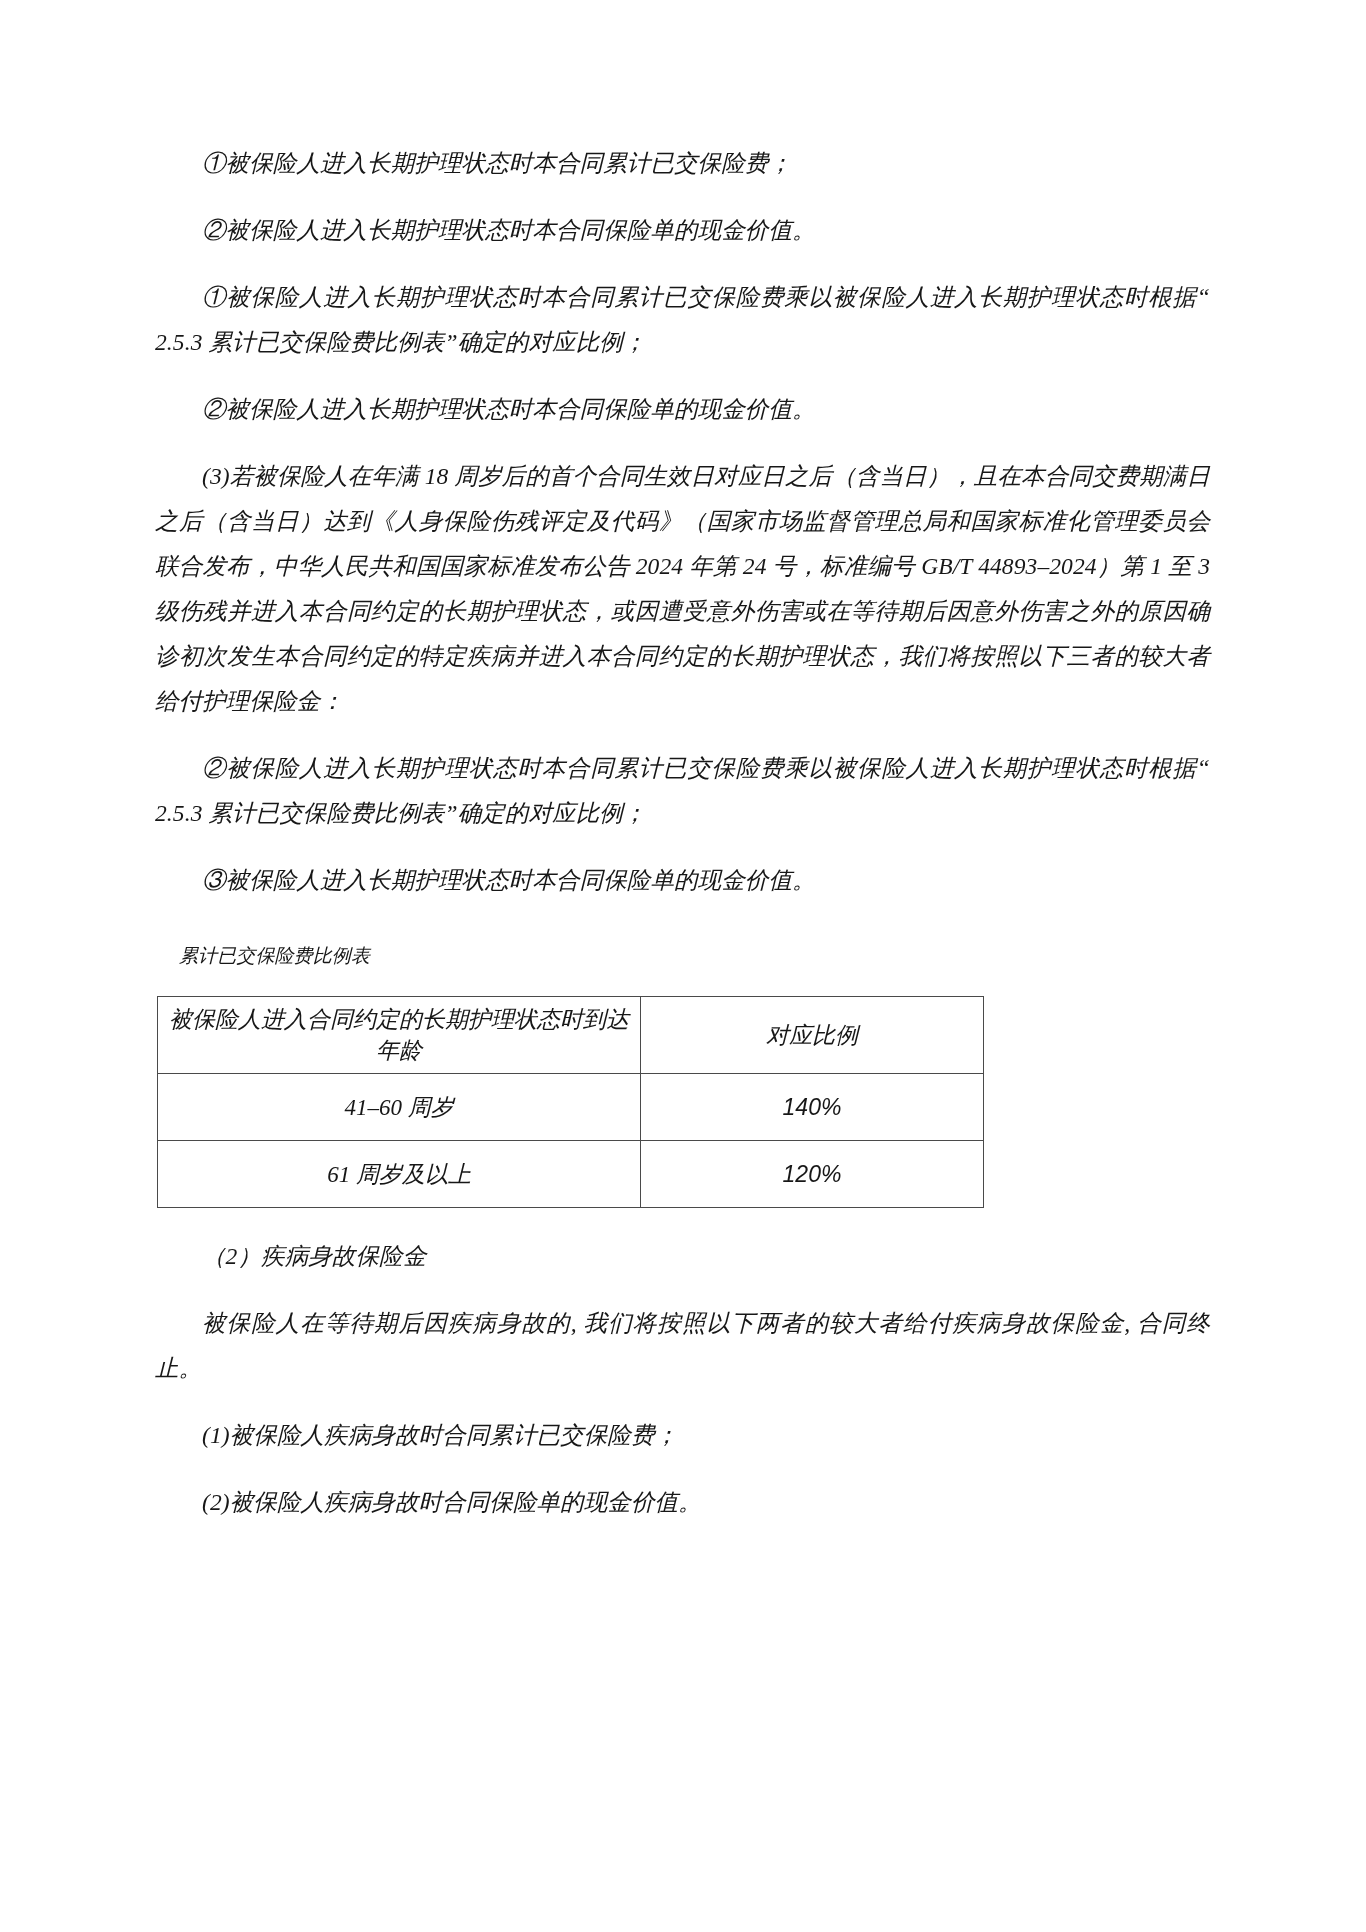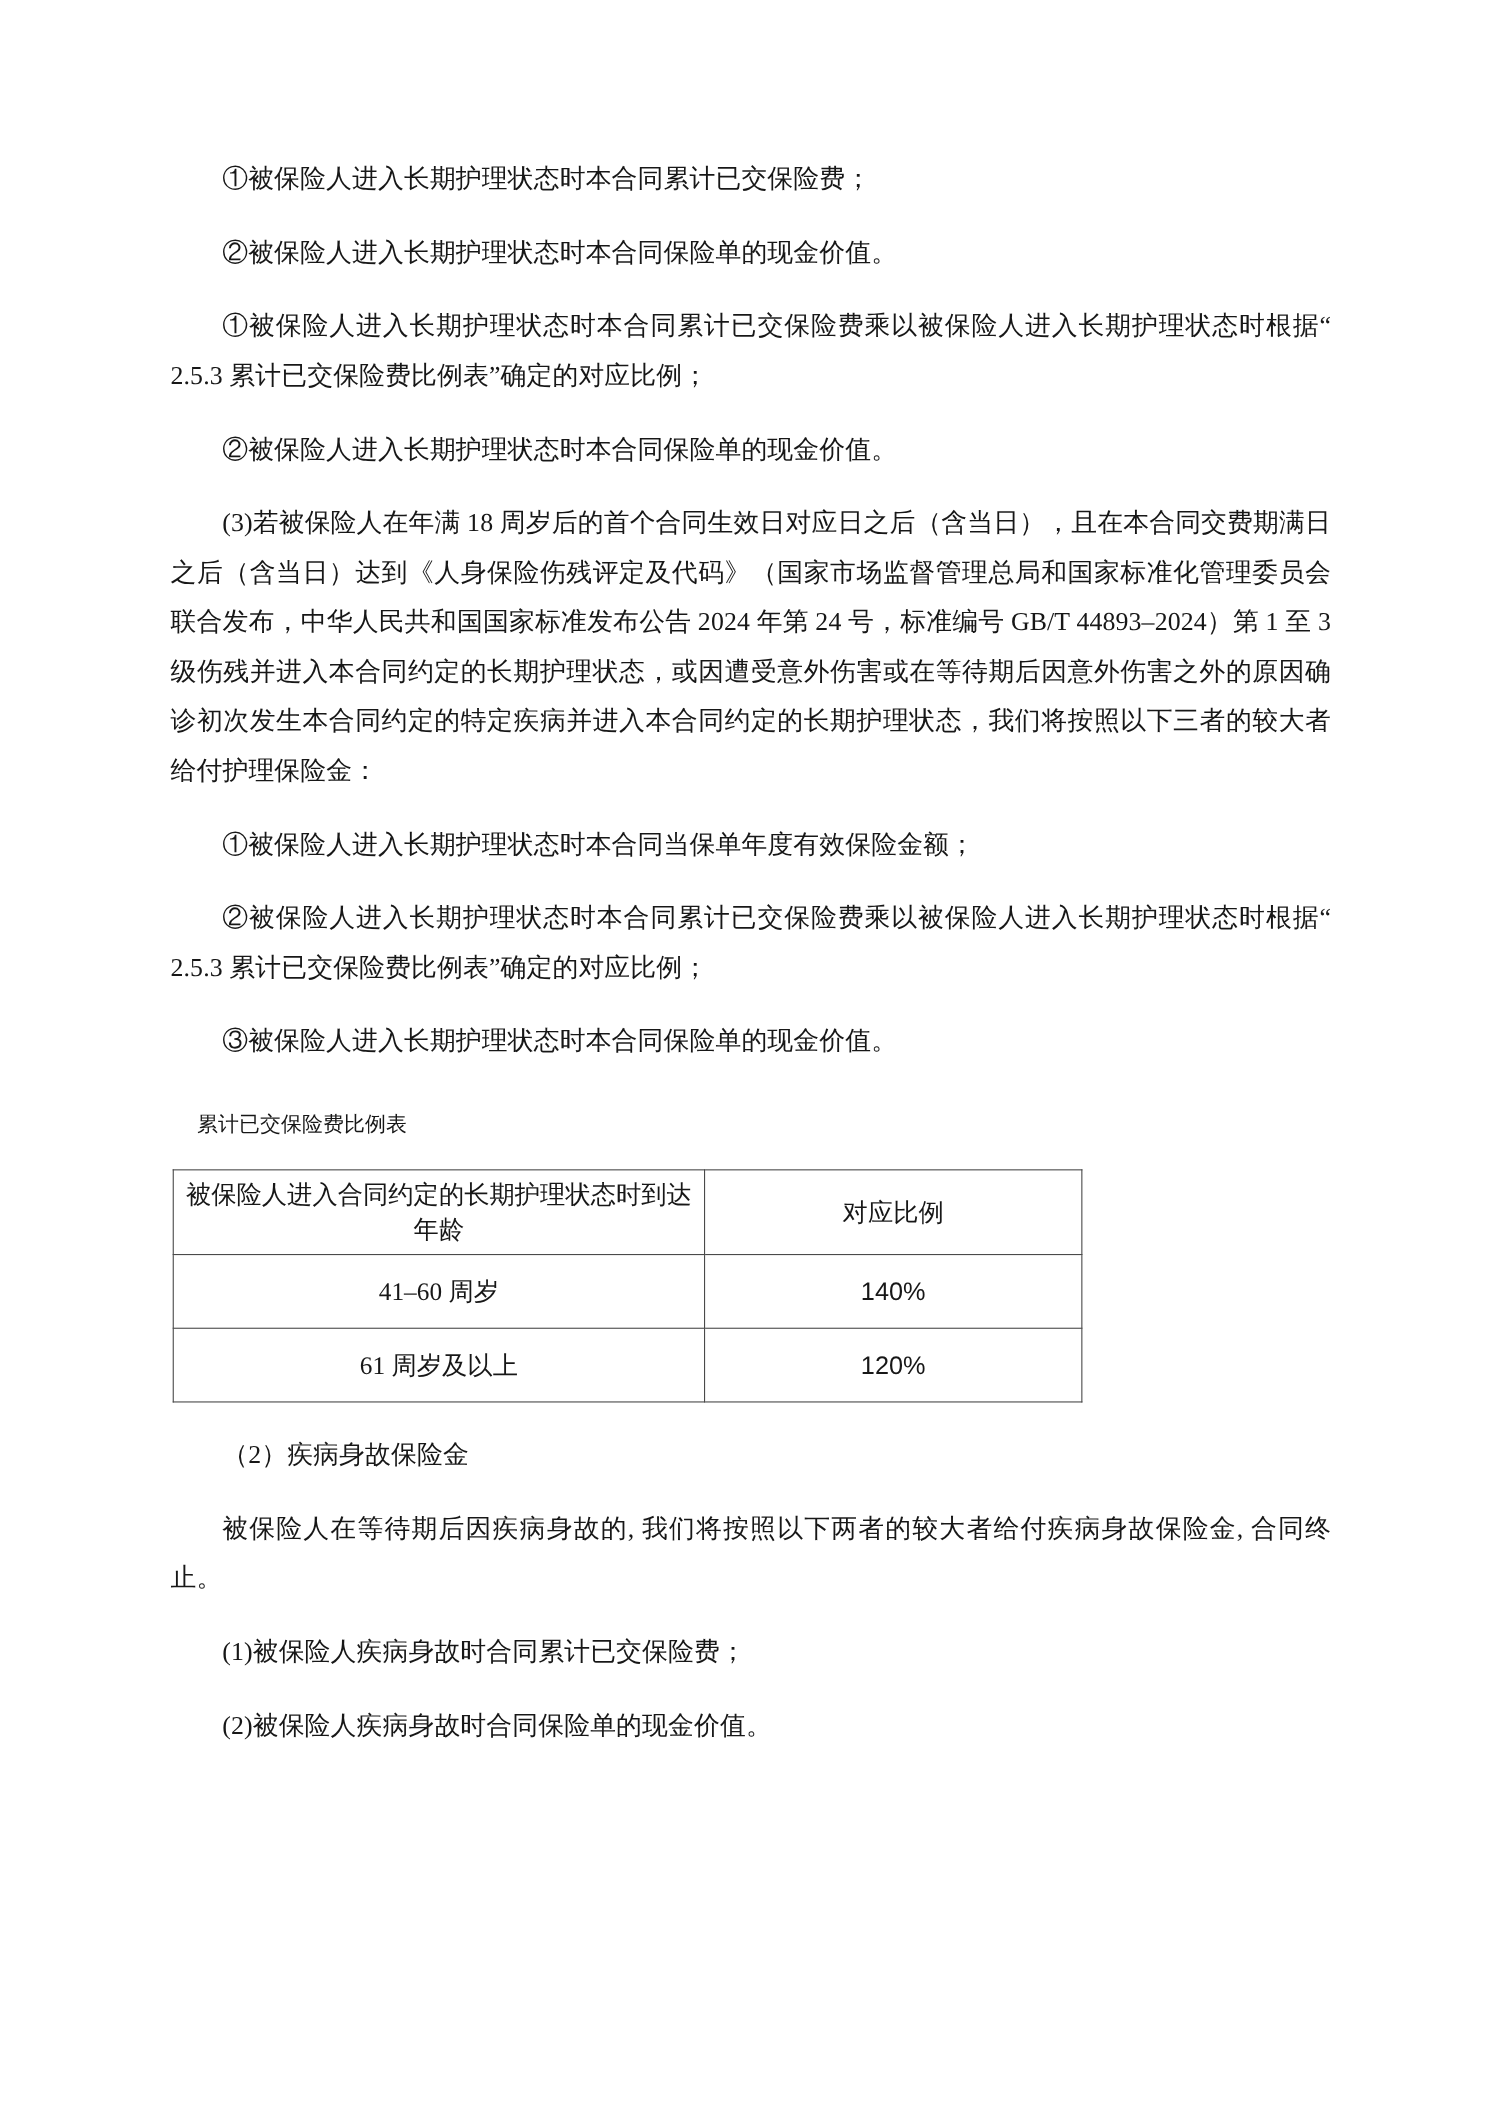--- a/index.html
+++ b/index.html
@@ -14,20 +14,21 @@
     color: #1a1a1a;
     -webkit-font-smoothing: antialiased;
   }
   .page {
     position: relative;
     width: 1366px;
     height: 1932px;
     box-sizing: border-box;
     padding: 130px 150px 0 155px;
     background: #ffffff;
+    font-style: italic;
   }
   .content {
     width: 1055px;
   }
 
   
   p {
     margin: 0;
     font-size: 23.5px;
     line-height: 45px;
@@ -101,21 +102,20 @@
 
     <p class="p-circle">②被保险人进入长期护理状态时本合同保险单的现金价值。</p>
 
 
     <p class="p-sub">①被保险人进入长期护理状态时本合同累计已交保险费乘以被保险人进入长期护理状态时根据“ 2.5.3 累计已交保险费比例表”确定的对应比例；</p>
 
     <p class="p-sub">②被保险人进入长期护理状态时本合同保险单的现金价值。</p>
 
     <p class="p-body">(3)若被保险人在年满 18 周岁后的首个合同生效日对应日之后（含当日），且在本合同交费期满日之后（含当日）达到《人身保险伤残评定及代码》（国家市场监督管理总局和国家标准化管理委员会联合发布，中华人民共和国国家标准发布公告 2024 年第 24 号，标准编号 GB/T 44893–2024）第 1 至 3 级伤残并进入本合同约定的长期护理状态，或因遭受意外伤害或在等待期后因意外伤害之外的原因确诊初次发生本合同约定的特定疾病并进入本合同约定的长期护理状态，我们将按照以下三者的较大者给付护理保险金：</p>
 
-    <p class="p-sub">①被保险人进入长期护理状态时本合同当保单年度有效保险金额；</p>
 
     <p class="p-sub">②被保险人进入长期护理状态时本合同累计已交保险费乘以被保险人进入长期护理状态时根据“ 2.5.3 累计已交保险费比例表”确定的对应比例；</p>
 
     <p class="p-sub">③被保险人进入长期护理状态时本合同保险单的现金价值。</p>
 
     <p class="table-caption">累计已交保险费比例表</p>
 
     <table class="ratio-table">
       <tbody>
         <tr class="head-row">

